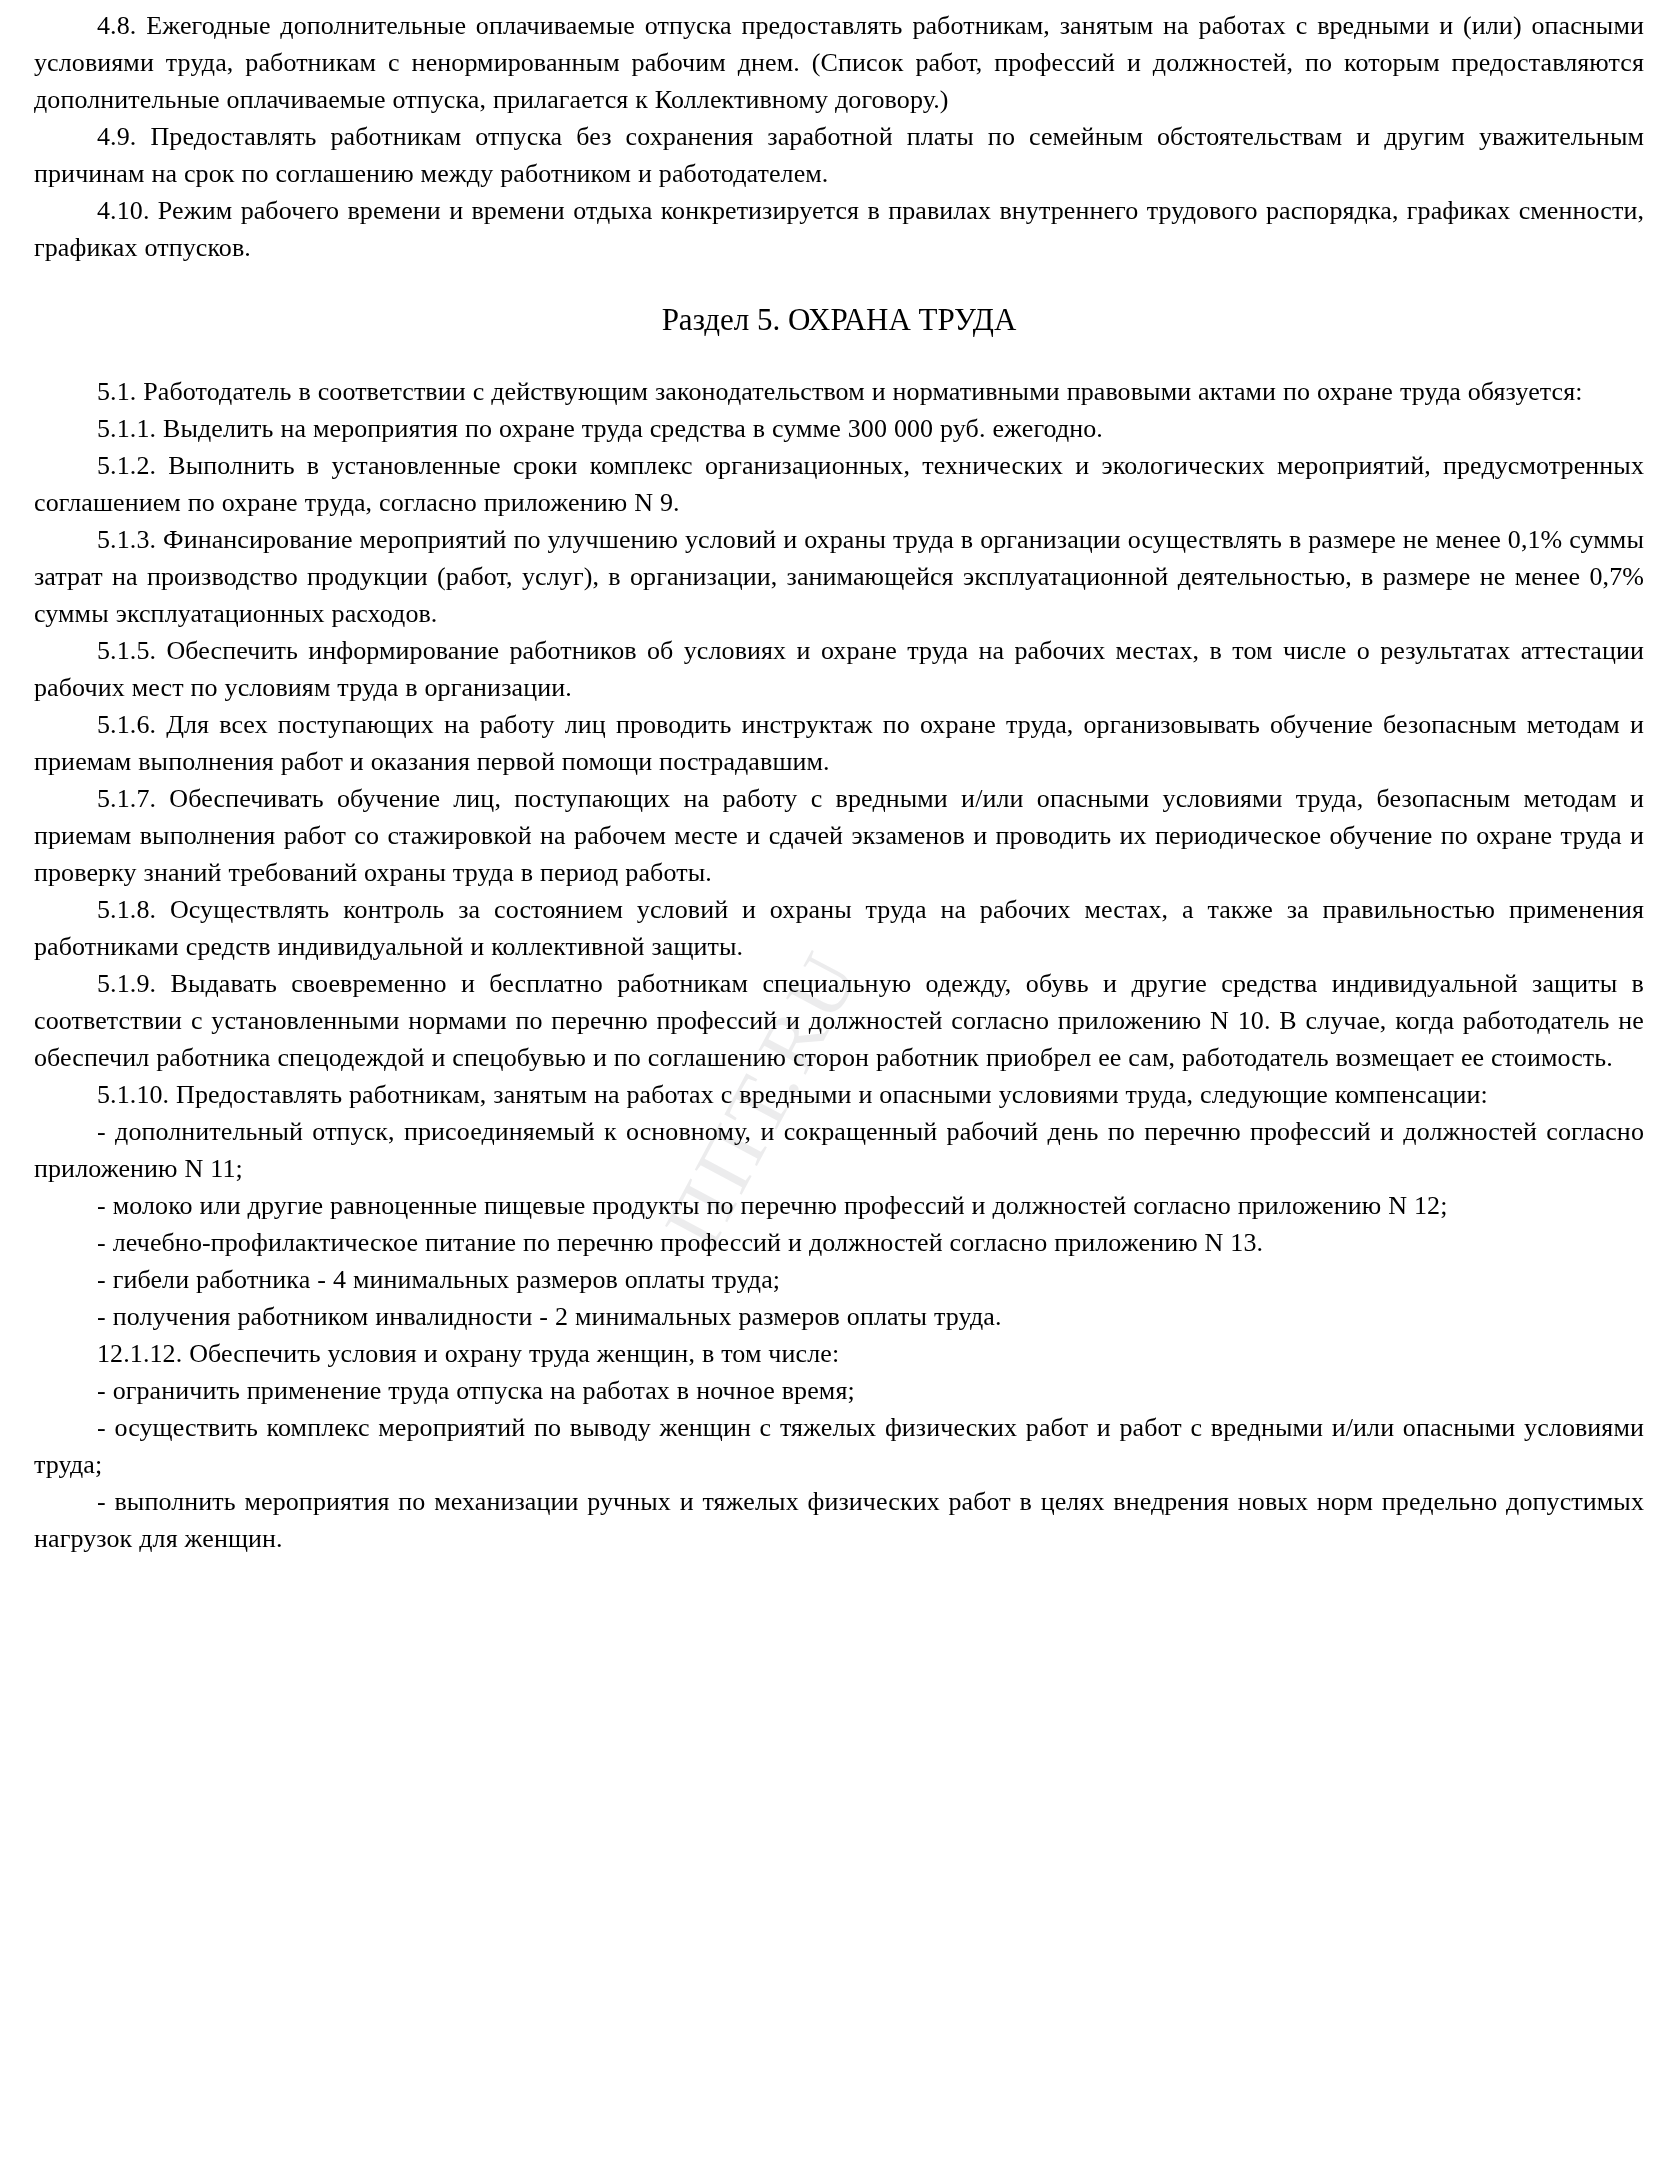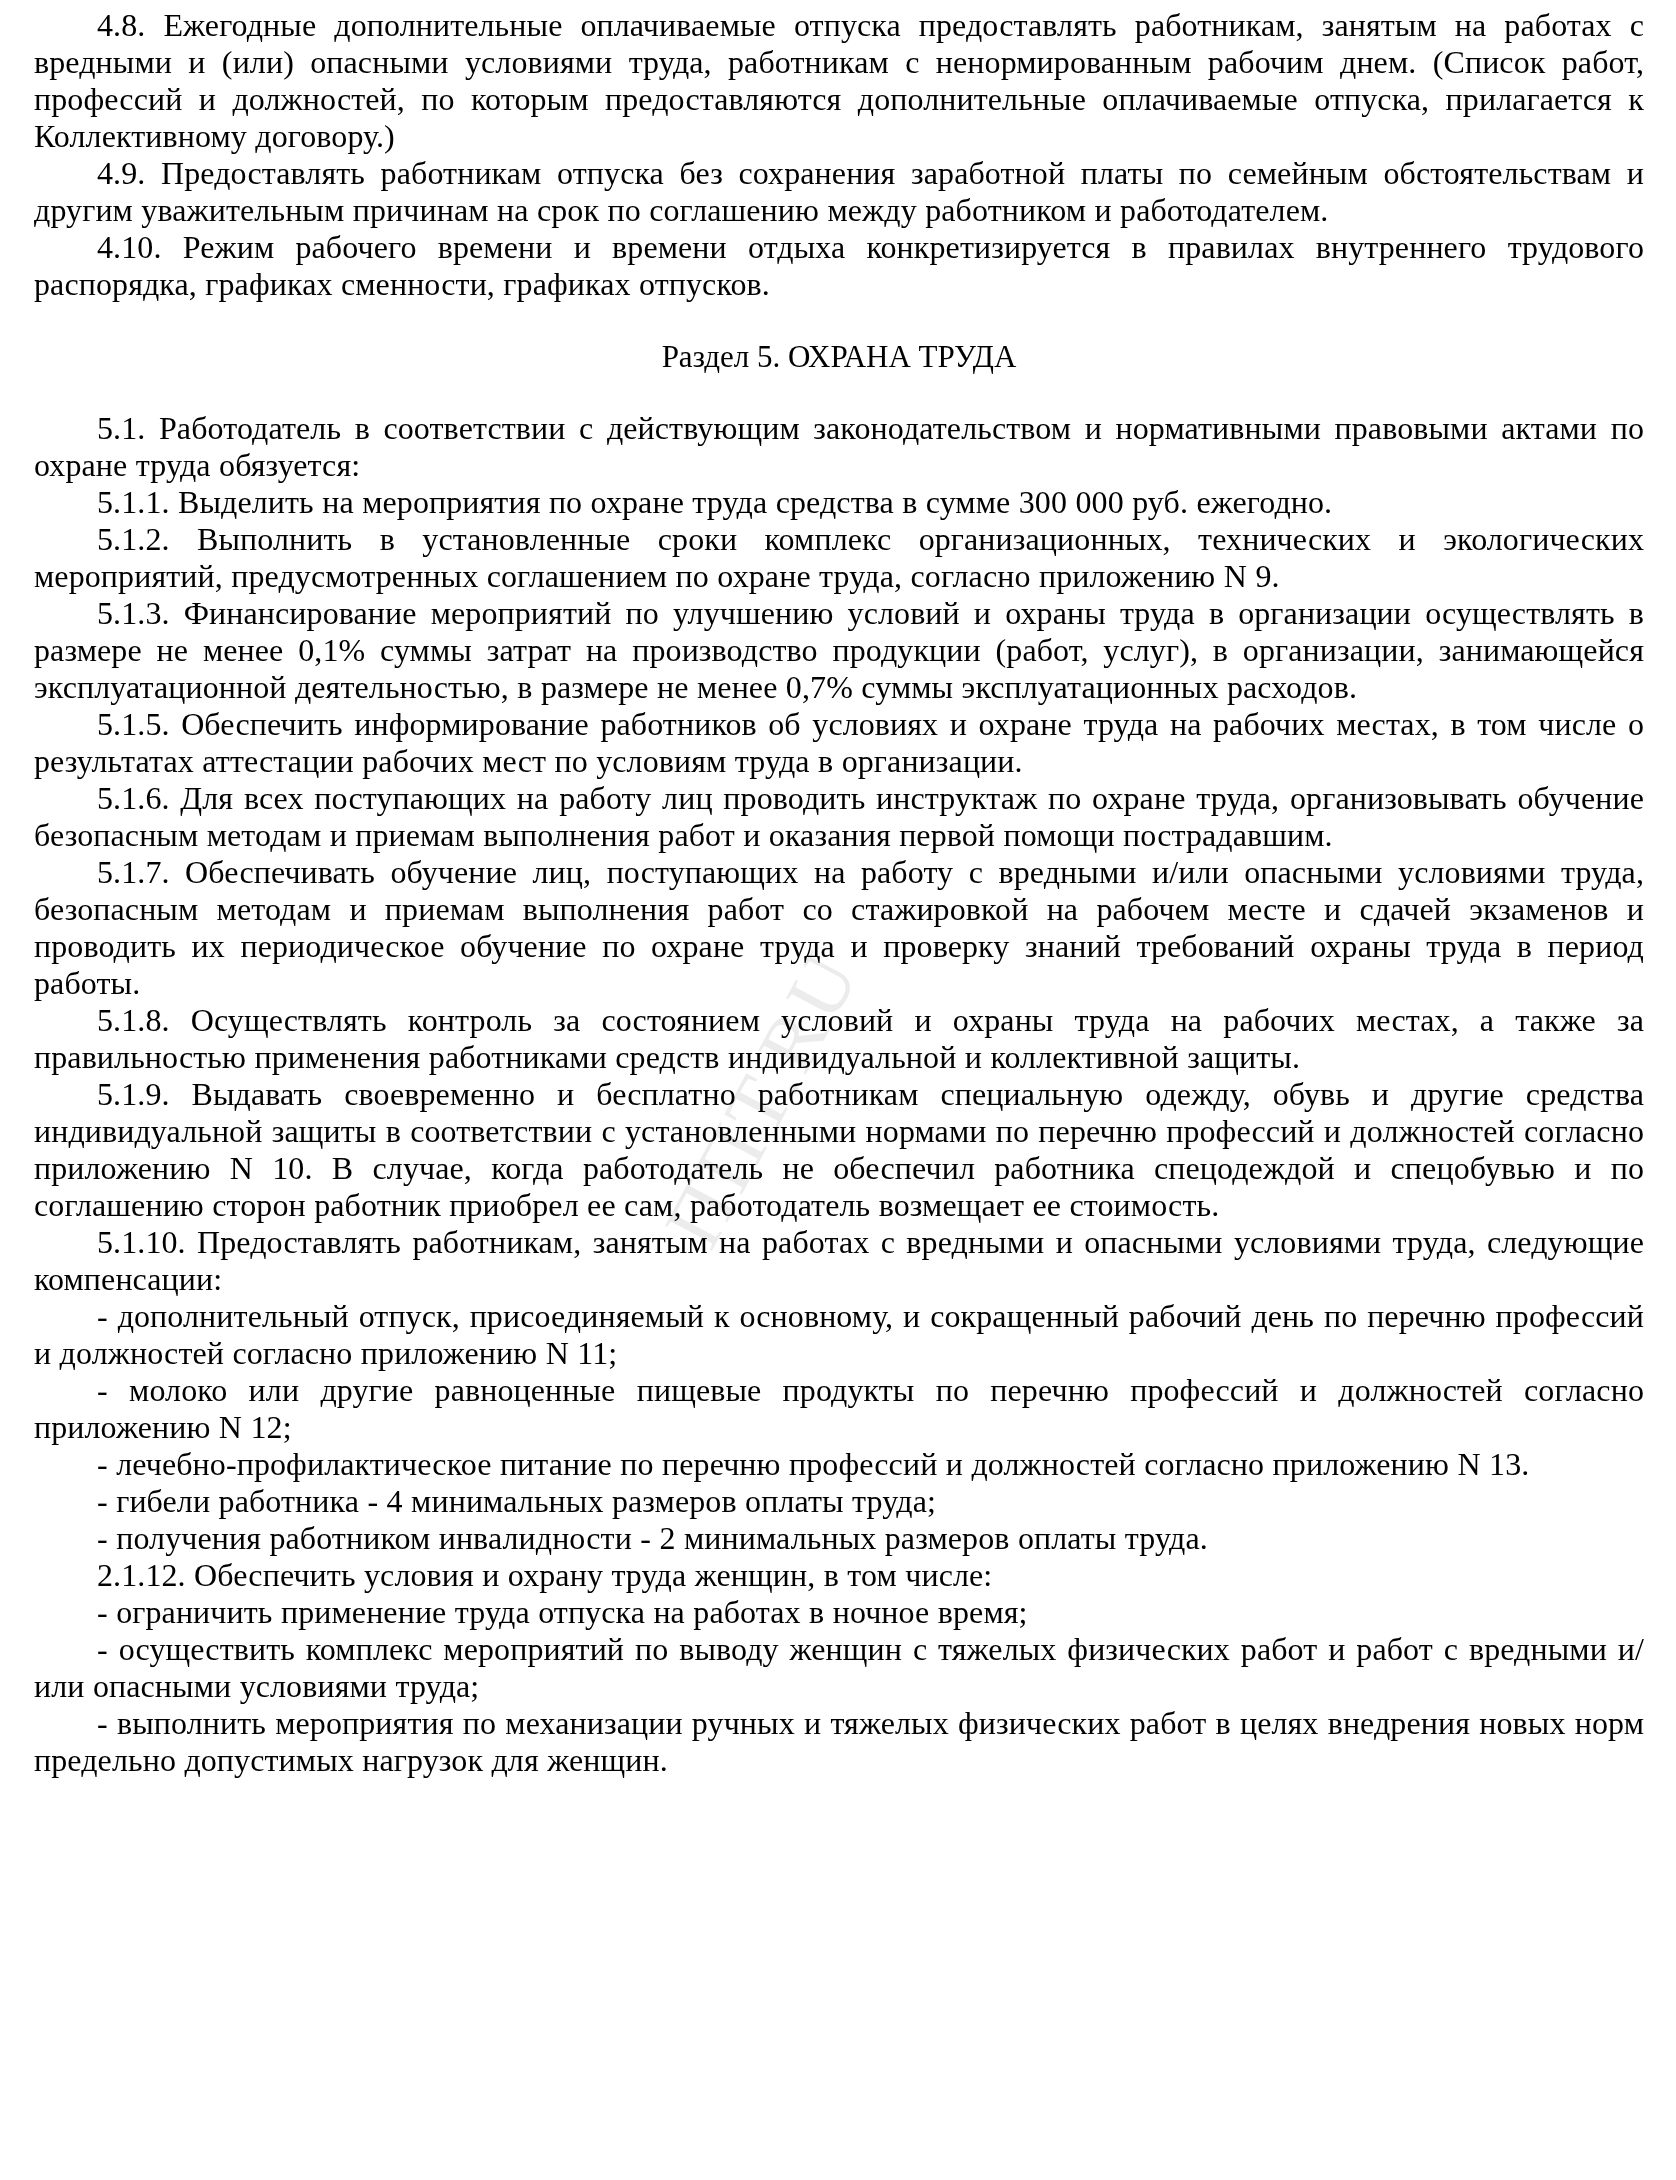--- a/index.html
+++ b/index.html
@@ -41,21 +41,21 @@
     color: rgba(120,120,130,0.14);
     transform: rotate(-62deg);
     white-space: nowrap;
   }
   .doc {
     position: relative;
     z-index: 1;
   }
   p {
     margin: 0;
-    font-size: 32px;
+    font-size: 26px;
     line-height: 37px;
     text-align: justify;
     text-indent: 63px;
     letter-spacing: 0.1px;
     word-spacing: 0.3px;
     -webkit-font-smoothing: antialiased;
   }
   p.bullet {
     text-indent: 63px;
   }
@@ -95,20 +95,20 @@
     <p>5.1.6. Для всех поступающих на работу лиц проводить инструктаж по охране труда, организовывать обучение безопасным методам и приемам выполнения работ и оказания первой помощи пострадавшим.</p>
     <p>5.1.7. Обеспечивать обучение лиц, поступающих на работу с вредными и/или опасными условиями труда, безопасным методам и приемам выполнения работ со стажировкой на рабочем месте и сдачей экзаменов и проводить их периодическое обучение по охране труда и проверку знаний требований охраны труда в период работы.</p>
     <p>5.1.8. Осуществлять контроль за состоянием условий и охраны труда на рабочих местах, а также за правильностью применения работниками средств индивидуальной и коллективной защиты.</p>
     <p>5.1.9. Выдавать своевременно и бесплатно работникам специальную одежду, обувь и другие средства индивидуальной защиты в соответствии с установленными нормами по перечню профессий и должностей согласно приложению N 10. В случае, когда работодатель не обеспечил работника спецодеждой и спецобувью и по соглашению сторон работник приобрел ее сам, работодатель возмещает ее стоимость.</p>
     <p>5.1.10. Предоставлять работникам, занятым на работах с вредными и опасными условиями труда, следующие компенсации:</p>
     <p class="bullet">- дополнительный отпуск, присоединяемый к основному, и сокращенный рабочий день по перечню профессий и должностей согласно приложению N 11;</p>
     <p class="bullet">- молоко или другие равноценные пищевые продукты по перечню профессий и должностей согласно приложению N 12;</p>
     <p class="bullet">- лечебно-профилактическое питание по перечню профессий и должностей согласно приложению N 13.</p>
     <p class="bullet">- гибели работника - 4 минимальных размеров оплаты труда;</p>
     <p class="bullet">- получения работником инвалидности - 2 минимальных размеров оплаты труда.</p>
-    <p>2.1.12. Обеспечить условия и охрану труда женщин, в том числе:</p>
+    <p>12.1.12. Обеспечить условия и охрану труда женщин, в том числе:</p>
     <p class="bullet">- ограничить применение труда отпуска на работах в ночное время;</p>
     <p class="bullet">- осуществить комплекс мероприятий по выводу женщин с тяжелых физических работ и работ с вредными и/или опасными условиями труда;</p>
     <p class="bullet">- выполнить мероприятия по механизации ручных и тяжелых физических работ в целях внедрения новых норм предельно допустимых нагрузок для женщин.</p>
 
   </div>
 </div>
 
 
 </body></html>

